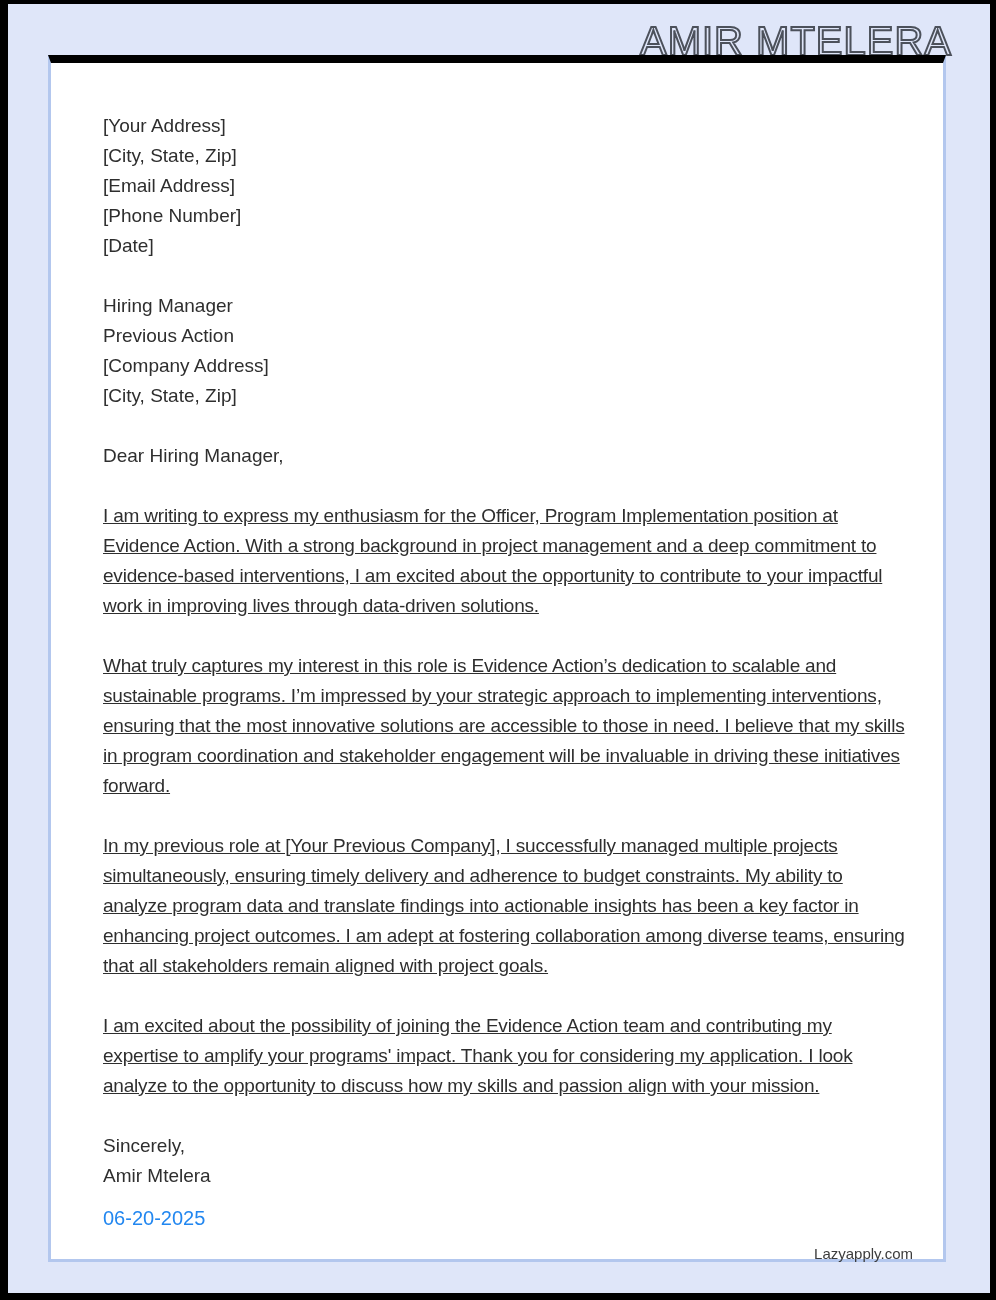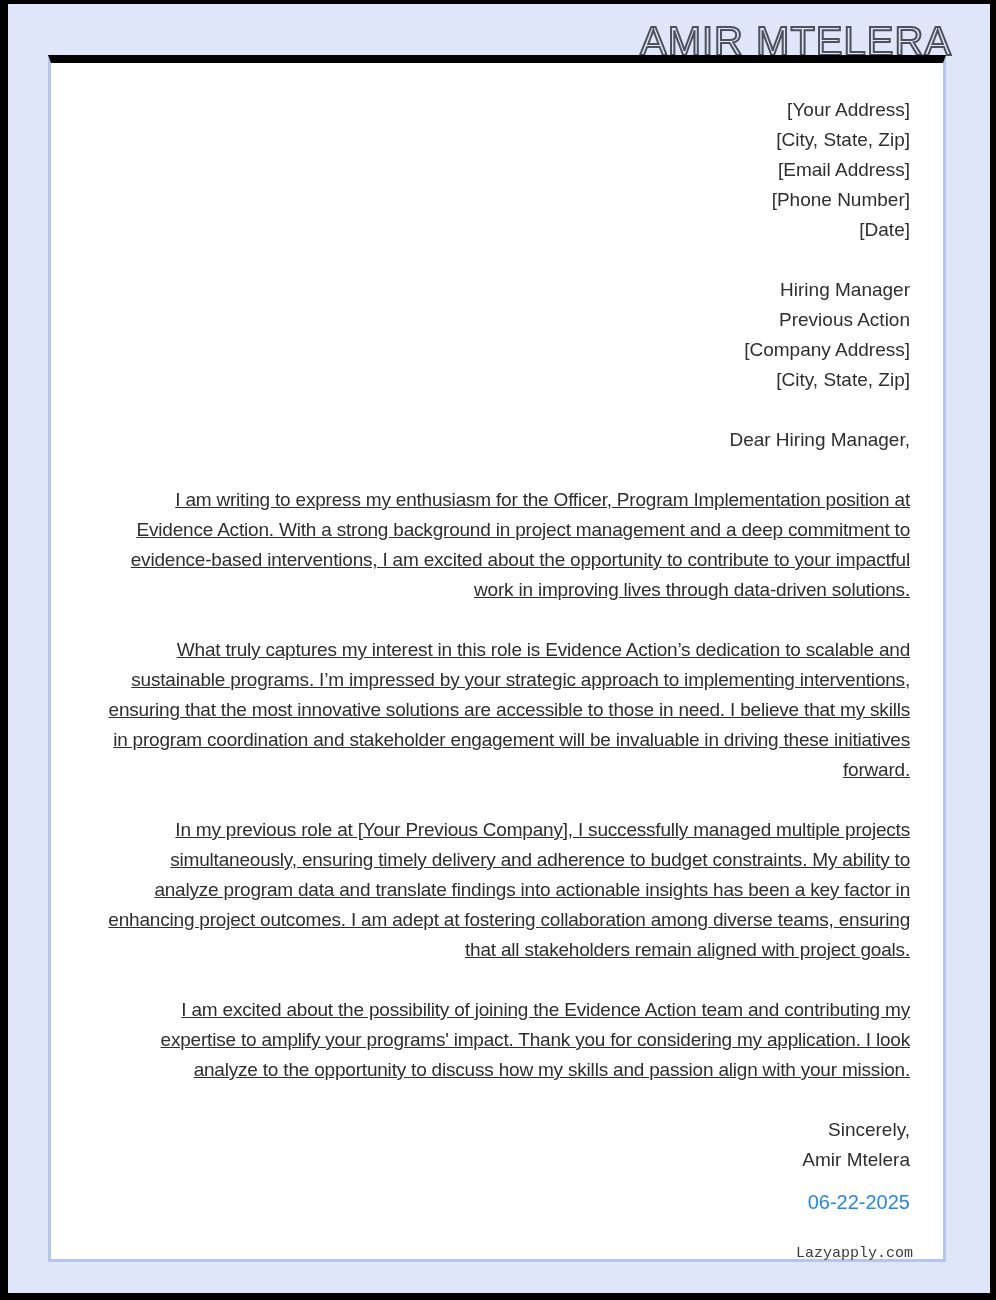--- a/index.html
+++ b/index.html
@@ -44,24 +44,23 @@
     width: 898px;
     height: 1207px;
     background: #ffffff;
     border-top: 8px solid #000000;
     border-left: 3px solid #b3c7ee;
     border-right: 3px solid #b3c7ee;
     border-bottom: 3px solid #b3c7ee;
   }
 
   .page-content {
-    padding: 32px 33px 0 52px;
+    padding: 48px 33px 0 52px;
     font-size: 19px;
     line-height: 30px;
-    text-align: right;
   }
 
   .block { margin-bottom: 30px; }
   .block .line { display: block; }
 
   .para {
     margin-bottom: 30px;
     letter-spacing: -0.2px;
     text-decoration: underline;
   }
@@ -75,21 +74,20 @@
   }
 
   .brand-footer {
     position: absolute;
     right: 30px;
     bottom: -5px;
     font-size: 15px;
     color: #3c3c3c;
     background: transparent;
     line-height: 20px;
-    font-family: Liberation Mono, monospace;
   }
 </style>
 </head>
 <body>
 
 <div class="header-band">
   <div class="candidate-name">AMIR MTELERA</div>
 </div>
 
 <div class="page">
@@ -115,18 +113,18 @@
     <p class="para">I am writing to express my enthusiasm for the Officer, Program Implementation position at Evidence Action. With a strong background in project management and a deep commitment to evidence-based interventions, I am excited about the opportunity to contribute to your impactful work in improving lives through data-driven solutions.</p>
     <p class="para">What truly captures my interest in this role is Evidence Action’s dedication to scalable and sustainable programs. I’m impressed by your strategic approach to implementing interventions, ensuring that the most innovative solutions are accessible to those in need. I believe that my skills in program coordination and stakeholder engagement will be invaluable in driving these initiatives forward.</p>
     <p class="para">In my previous role at [Your Previous Company], I successfully managed multiple projects simultaneously, ensuring timely delivery and adherence to budget constraints. My ability to analyze program data and translate findings into actionable insights has been a key factor in enhancing project outcomes. I am adept at fostering collaboration among diverse teams, ensuring that all stakeholders remain aligned with project goals.</p>
     <p class="para">I am excited about the possibility of joining the Evidence Action team and contributing my expertise to amplify your programs' impact. Thank you for considering my application. I look analyze to the opportunity to discuss how my skills and passion align with your mission.</p>
 
     <div class="block closing-block">
       <span class="line">Sincerely,</span>
       <span class="line">Amir Mtelera</span>
     </div>
 
-    <div class="date-line">06-22-2025</div>
+    <div class="date-line">06-20-2025</div>
 
   </div>
 
   <div class="brand-footer">Lazyapply.com</div>
 </div>
 
 </body></html>

